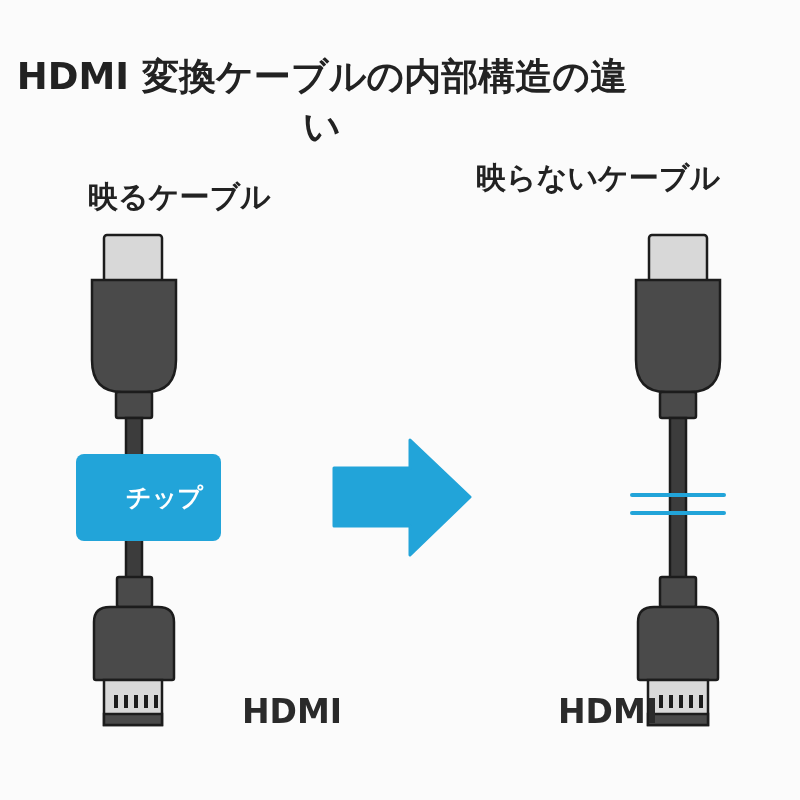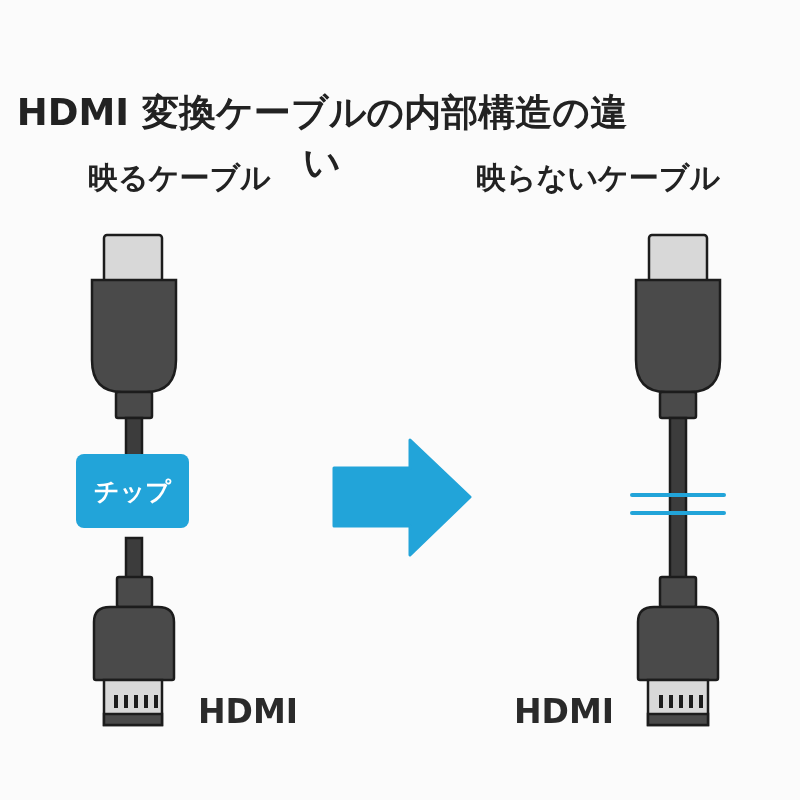--- a/index.html
+++ b/index.html
@@ -1,31 +1,31 @@
 <!DOCTYPE html>
 <html><head>
 <meta charset="utf-8">
 <style>
   html, body { margin:0; padding:0; }
   body { width:800px; height:800px; background:#fbfbfb; position:relative; overflow:hidden;
          font-family:"DejaVu Sans", "Liberation Sans", sans-serif; color:#222; }
   .title { position:absolute; left:0; top:52px; width:644px; text-align:center;
-           font-size:37px; font-weight:bold; letter-spacing:0px; color:#222;margin-top:36px; }
+           font-size:37px; font-weight:bold; letter-spacing:0px; color:#222; }
   .subtitle { position:absolute; top:158px; font-size:30px; font-weight:bold; color:#222; }
-  .hdmi-label { position:absolute; font-size:33px; font-weight:bold; color:#2a2a2a; }
+  .hdmi-label { position:absolute; font-size:33px; font-weight:bold; color:#2a2a2a;margin-left:44px; }
   svg.diagram { position:absolute; left:0; top:0; }
-  .chip { position:absolute; left:76px; top:454px; width:113px; height:74px; background:#22a4d9;
+  .chip { position:absolute; left:76px; top:454px; width:113px; height:87px; background:#22a4d9;
           border-radius:8px; display:flex; align-items:center; justify-content:center;
-          color:#fff; font-size:25px; font-weight:bold; }
+          color:#fff; font-size:25px; font-weight:bold;padding-left:32px; }
 </style>
 </head>
 <body>
 
 <div class="title">HDMI 変換ケーブルの内部構造の違い</div>
-<div class="subtitle" style="left:88px;">映るケーブル</div>
+<div class="subtitle" style="left:88px;margin-top:19px;">映るケーブル</div>
 <div class="subtitle" style="left:476px;">映らないケーブル</div>
 
 <svg class="diagram" width="800" height="800" viewBox="0 0 800 800">
 
   <g>
 
     <g>
       <rect x="104" y="235" width="58" height="48" rx="3" fill="#d8d8d8" stroke="#1c1c1c" stroke-width="2.5"></rect>
       <path d="M92,280 H176 V360 Q176,392 146,392 H122 Q92,392 92,360 Z" fill="#4a4a4a" stroke="#1c1c1c" stroke-width="2.5"></path>
       <rect x="116" y="392" width="36" height="26" rx="2" fill="#4a4a4a" stroke="#1c1c1c" stroke-width="2.5"></rect>

